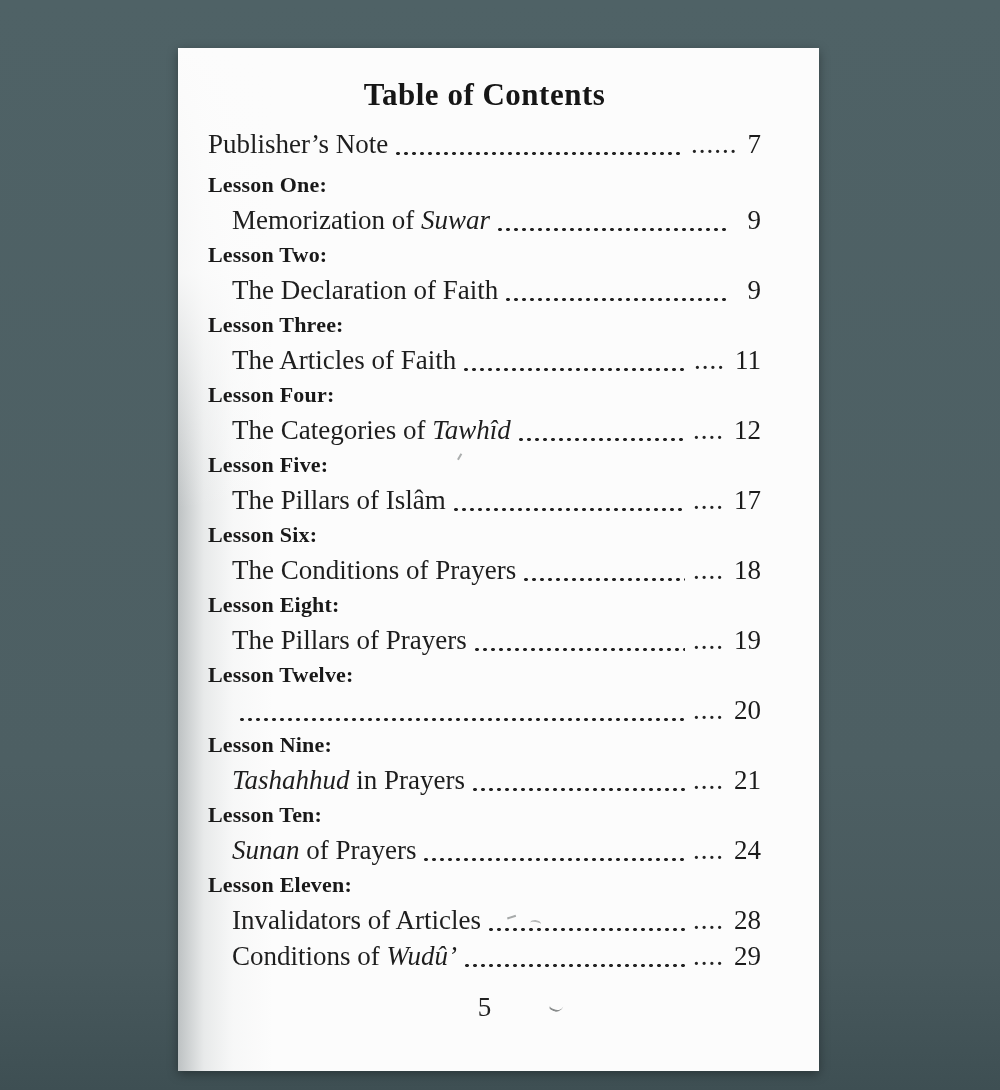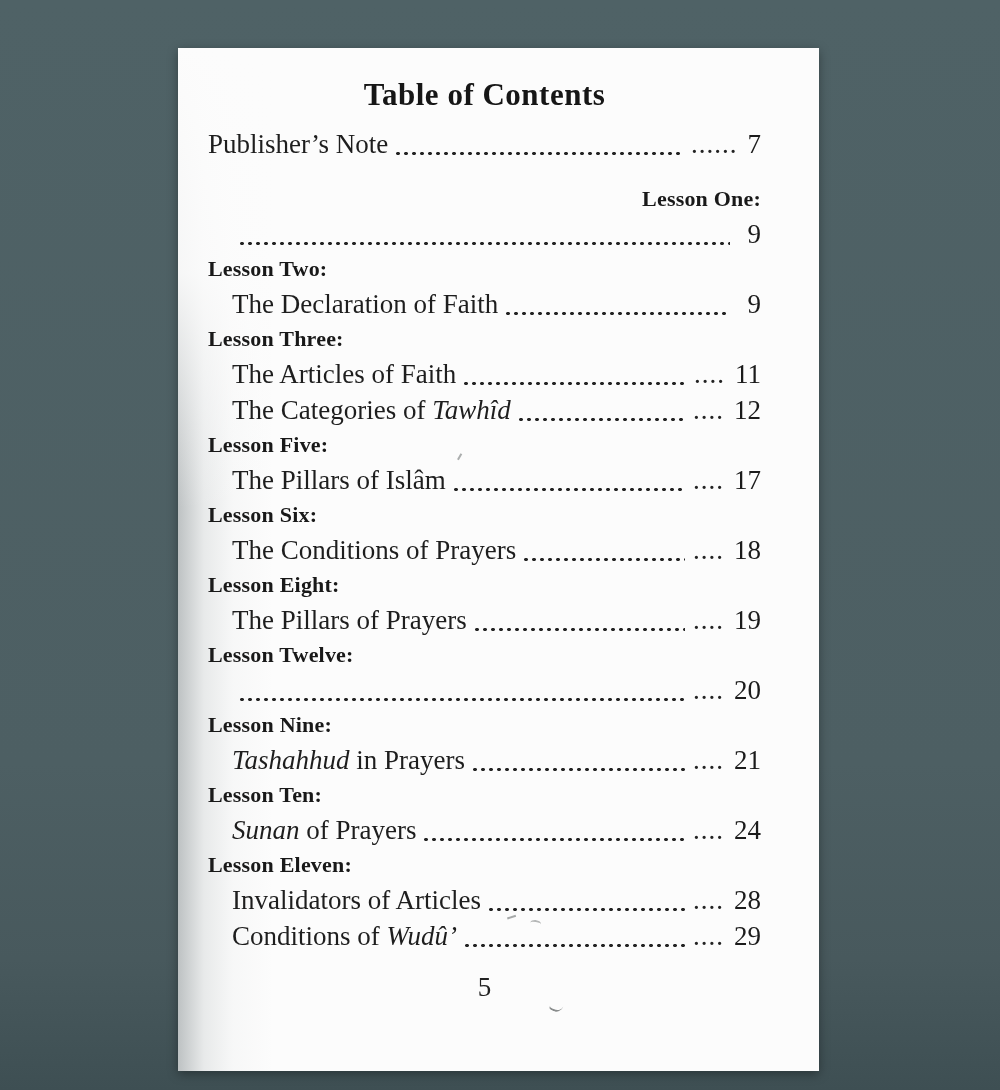--- a/index.html
+++ b/index.html
@@ -21,21 +21,21 @@
   .title{
     margin:0 0 8px 0;height:46px;line-height:46px;
     text-align:center;font-size:31px;font-weight:bold;letter-spacing:0.5px;color:#161616;
   }
   .row{display:flex;align-items:baseline;height:36px;line-height:36px;font-size:27px;text-align:right;}
   .row.indent{padding-left:24px;}
   .row.first{margin-top:0;}
   .lesson-heading{
     height:34px;line-height:34px;font-size:22px;font-weight:bold;color:#191919;letter-spacing:0.2px;
   }
-  .lesson-heading.after-publisher{margin-top:20px;text-align:right;}
+  .lesson-heading.after-publisher{margin-top:6px;}
   .label{white-space:pre;color:#1e1e1e;}
   .label .it{font-style:italic;}
   .dots{
     flex:1 1 auto;min-width:12px;height:7px;position:relative;top:4px;
     margin:0 8px 0 7px;align-self:baseline;
     background-image:radial-gradient(circle at 3px 3.5px, #242424 1.55px, rgba(0,0,0,0) 2.05px);
     background-size:8px 7px;background-repeat:repeat-x;background-position:left center;
   }
   .tail{white-space:pre;letter-spacing:1px;color:#222;}
   .tail:empty{display:none;}
@@ -56,20 +56,21 @@
 
   <div class="row first">
     <span class="label"><span>Publisher’s Note</span><span class="it"></span><span></span></span>
     <span class="dots"></span>
     <span class="tail">......</span>
     <span class="pagenum">7</span>
   </div>
 
   <div class="lesson-heading after-publisher">Lesson One:</div>
   <div class="row indent">
+    <span class="label"><span>Memorization of </span><span class="it">Suwar</span><span></span></span>
     <span class="dots"></span>
 
     <span class="pagenum">9</span>
   </div>
 
   <div class="lesson-heading">Lesson Two:</div>
   <div class="row indent">
     <span class="label"><span>The Declaration of Faith</span><span class="it"></span><span></span></span>
     <span class="dots"></span>
 
@@ -77,20 +78,21 @@
   </div>
 
   <div class="lesson-heading">Lesson Three:</div>
   <div class="row indent">
     <span class="label"><span>The Articles of Faith</span><span class="it"></span><span></span></span>
     <span class="dots"></span>
     <span class="tail">....</span>
     <span class="pagenum">11</span>
   </div>
 
+  <div class="lesson-heading">Lesson Four:</div>
   <div class="row indent">
     <span class="label"><span>The Categories of </span><span class="it">Tawhîd</span><span></span></span>
     <span class="dots"></span>
     <span class="tail">....</span>
     <span class="pagenum">12</span>
   </div>
 
   <div class="lesson-heading">Lesson Five:</div>
   <div class="row indent">
     <span class="label"><span>The Pillars of Islâm</span><span class="it"></span><span></span></span>

